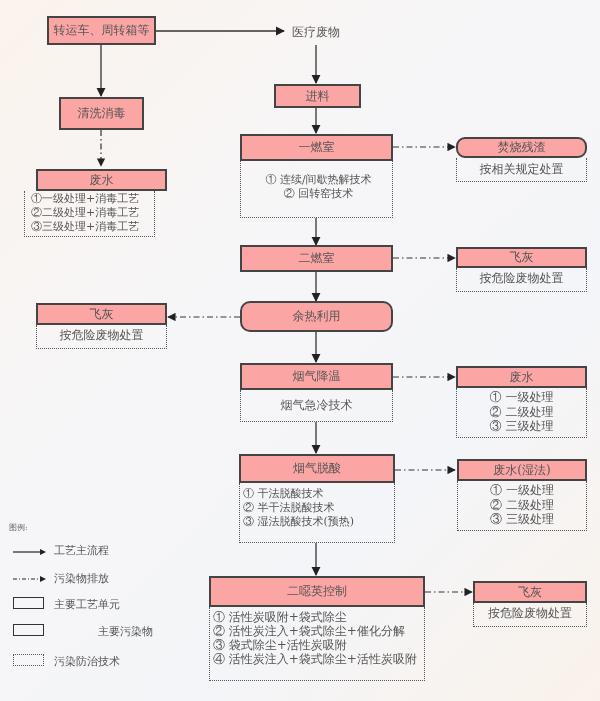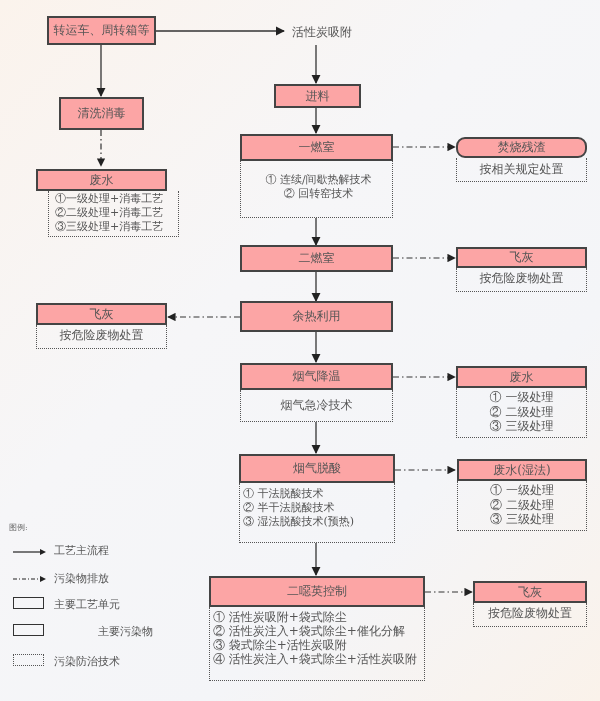--- a/index.html
+++ b/index.html
@@ -57,29 +57,29 @@
     <line x1="240" y1="317" x2="168" y2="317" marker-end="url(#ah)"></line>
     <line x1="393" y1="377" x2="455" y2="377" marker-end="url(#ah)"></line>
     <line x1="395" y1="470" x2="455" y2="470" marker-end="url(#ah)"></line>
     <line x1="425" y1="592" x2="472" y2="592" marker-end="url(#ah)"></line>
   </g>
 </svg>
 
 <div class="box" style="left:47px;top:16px;width:109px;height:29px;font-size:12px;">
   <span>转运车、周转箱等</span>
 </div>
-<div class="plain-text" style="left:292px;top:24px;">活性炭吸附</div>
+<div class="plain-text" style="left:292px;top:24px;">医疗废物</div>
 
 <div class="box" style="left:59px;top:97px;width:85px;height:33px;">
   <span>清洗消毒</span>
 </div>
 <div class="box" style="left:36px;top:169px;width:131px;height:22px;">
   <span>废水</span>
 </div>
-<div class="dotted" style="left:48px;top:191px;width:131px;height:46px;padding:1px 0 0 6px;line-height:14px;">
+<div class="dotted" style="left:24px;top:191px;width:131px;height:46px;padding:1px 0 0 6px;line-height:14px;">
   <div class="ln">①一级处理+消毒工艺</div>
   <div class="ln">②二级处理+消毒工艺</div>
   <div class="ln">③三级处理+消毒工艺</div>
 </div>
 
 <div class="box" style="left:274px;top:84px;width:87px;height:24px;">
   <span>进料</span>
 </div>
 
 <div class="box" style="left:240px;top:134px;width:153px;height:27px;">
@@ -101,21 +101,21 @@
   <span>二燃室</span>
 </div>
 
 <div class="box" style="left:456px;top:247px;width:131px;height:21px;">
   <span>飞灰</span>
 </div>
 <div class="dotted center" style="left:456px;top:268px;width:131px;height:24px;padding-top:3px;font-size:12px;">
   <div class="ln">按危险废物处置</div>
 </div>
 
-<div class="box" style="left:240px;top:301px;width:153px;height:31px;">
+<div class="box" style="left:240px;top:301px;width:153px;height:31px;border-radius:10px;">
   <span>余热利用</span>
 </div>
 
 <div class="box" style="left:36px;top:303px;width:131px;height:22px;">
   <span>飞灰</span>
 </div>
 <div class="dotted center" style="left:36px;top:325px;width:131px;height:24px;padding-top:3px;font-size:12px;">
   <div class="ln">按危险废物处置</div>
 </div>
 

